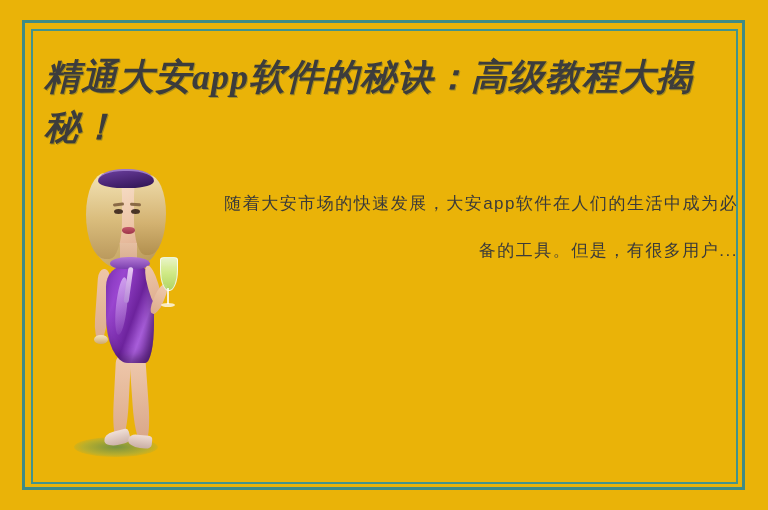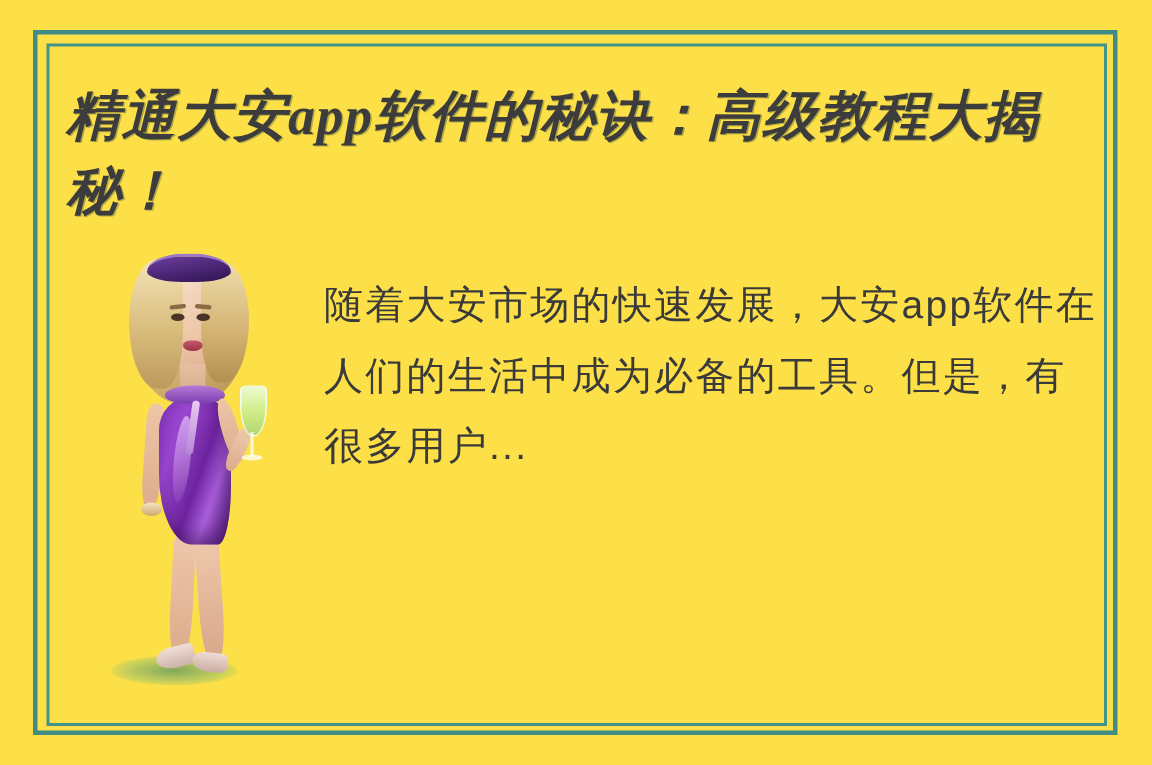--- a/index.html
+++ b/index.html
@@ -10,21 +10,21 @@
     width: 768px;
     height: 510px;
     overflow: hidden;
     font-family: "Liberation Sans", sans-serif;
   }
 
   #card {
     position: relative;
     width: 768px;
     height: 510px;
-    background: #fde047;
+    background: #eab308;
     overflow: hidden;
   }
 
   
   #frame-outer {
     position: absolute;
     left: 22px;
     top: 20px;
     width: 723px;
     height: 470px;
@@ -231,24 +231,25 @@
   }
 
   
   #body-text {
     position: absolute;
     left: 216px;
     top: 180px;
     width: 522px;
     color: #3a3a3a;
     font-family: "Liberation Sans", "DejaVu Sans", sans-serif;
-    font-size: 26px;
+    font-size: 17px;
     line-height: 47px;
     letter-spacing: 1.5px;
     word-break: break-all;
+    text-align: right;
   }
 </style>
 </head>
 <body>
 
 <div id="card">
 
   <div id="frame-outer"></div>
   <div id="frame-inner"></div>
 

